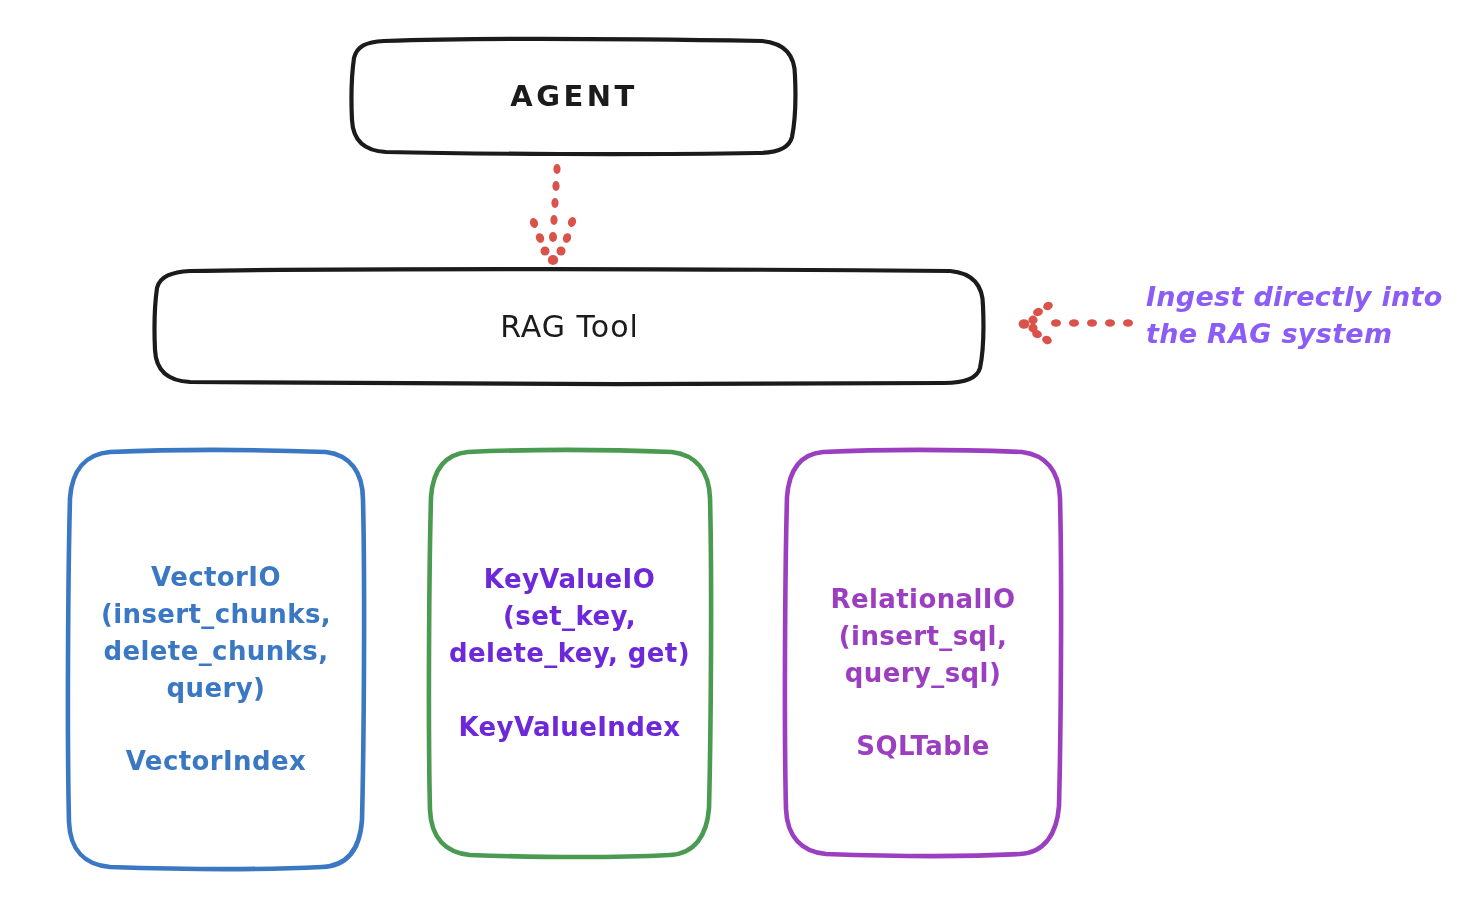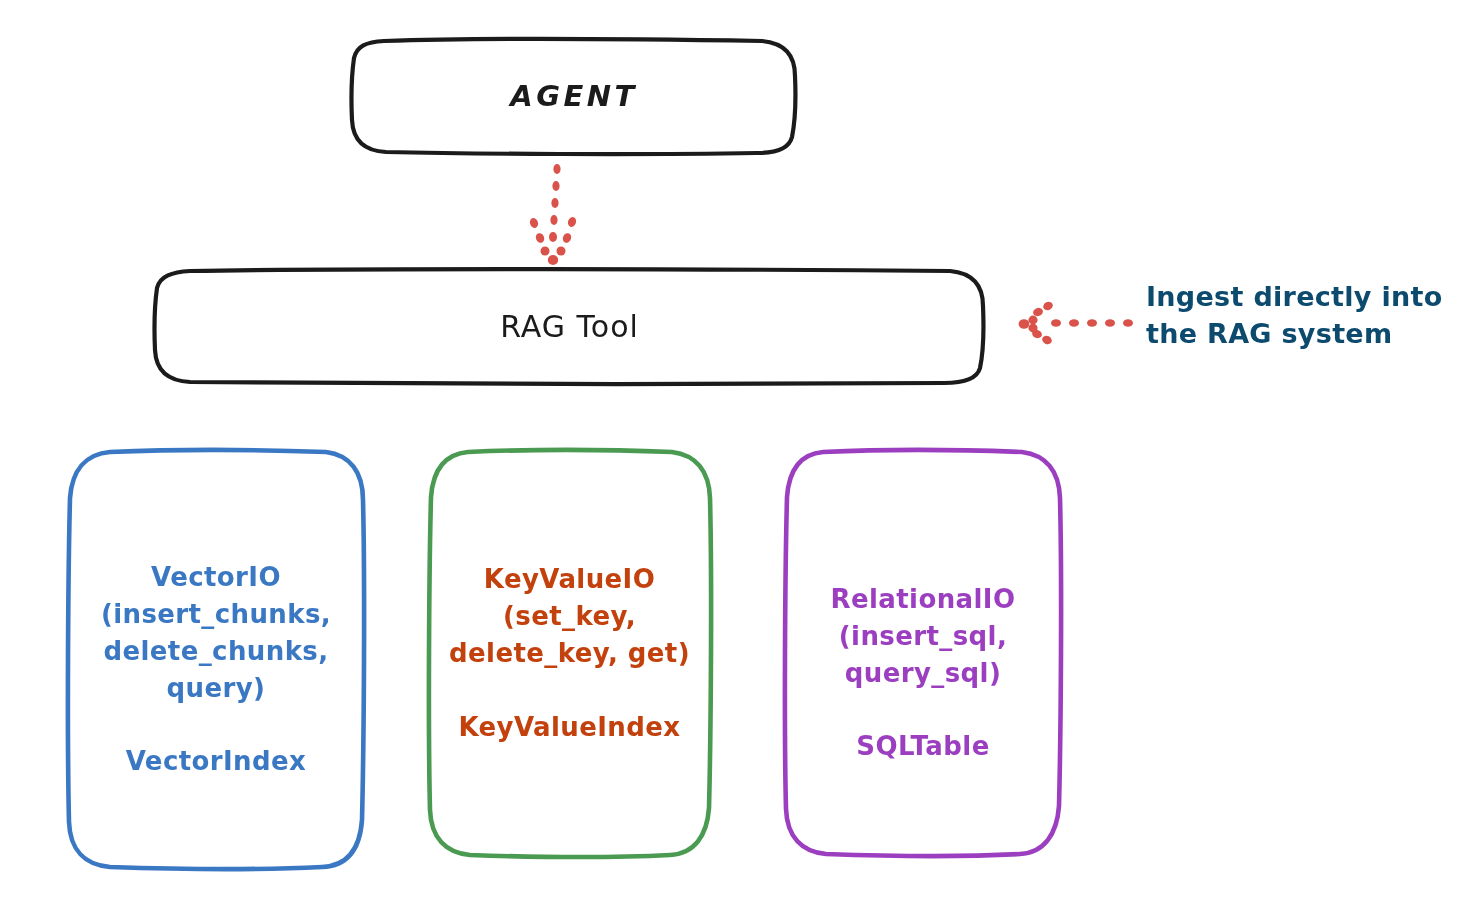--- a/index.html
+++ b/index.html
@@ -34,21 +34,20 @@
     letter-spacing: 0.5px;
   }
 
   
   #agent-node {
     left: 352px; top: 40px;
     width: 444px; height: 113px;
   }
   #agent-label {
     font-family: "DejaVu Sans", sans-serif;
-    font-style: italic;
     font-weight: 700;
     font-size: 29px;
     letter-spacing: 3.5px;
     color: #1b1b1b;
   }
 
   
   #rag-node {
     left: 155px; top: 270px;
     width: 829px; height: 113px;
@@ -70,33 +69,34 @@
     font-family: "DejaVu Sans", sans-serif;
     font-size: 26px;
     font-weight: 600;
     line-height: 1.42;
     letter-spacing: 0.4px;
     text-align: center;
     white-space: pre-line;
     padding: 0 4px;
   }
   #vector-label { color: #3b78c3; margin-top: 20px; }
-  #keyvalue-label { color: #c2410c; }
+  #keyvalue-label { color: #6d28d9; }
   #relational-label { color: #9b3fc0; margin-top: 40px; }
 
   
   #ingest-note {
     position: absolute;
     left: 1146px; top: 278px;
     width: 330px;
     font-family: "DejaVu Sans", sans-serif;
+    font-style: italic;
     font-weight: 600;
     font-size: 27px;
     line-height: 1.38;
-    color: #0c4a6e;
+    color: #8b5cf6;
     white-space: pre-line;
     letter-spacing: 0.3px;
   }
 </style>
 </head>
 <body>
 
 <svg id="canvas" viewBox="0 0 1484 910">
 
   <g>

